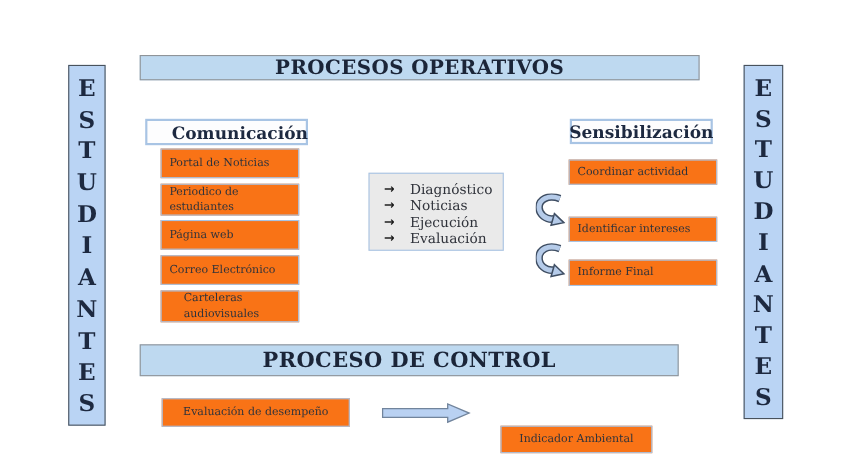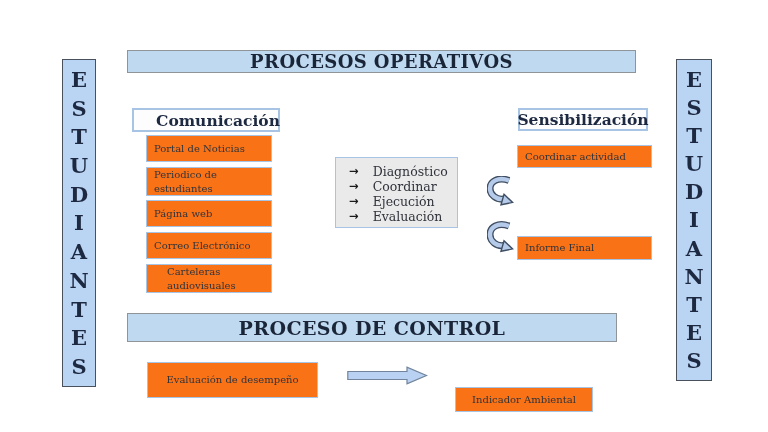--- a/index.html
+++ b/index.html
@@ -86,49 +86,50 @@
   <div class="item" style="left:146px;top:232px;width:126px;height:27px;">Correo Electrónico</div>
   <div class="item" style="left:146px;top:264px;width:126px;height:29px;padding-left:20px;">Carteleras audiovisuales</div>
 
   <div class="listbox" style="left:335px;top:157px;width:123px;height:71px;">
     <div class="listrow">
       <span class="bullet">→</span>
       <span>Diagnóstico</span>
     </div>
     <div class="listrow">
       <span class="bullet">→</span>
-      <span>Coordinar</span>
+      <span>Noticias</span>
     </div>
     <div class="listrow">
       <span class="bullet">→</span>
       <span>Ejecución</span>
     </div>
     <div class="listrow">
       <span class="bullet">→</span>
       <span>Evaluación</span>
     </div>
   </div>
 
   <div class="item" style="left:517px;top:145px;width:135px;height:23px;">Coordinar actividad</div>
+  <div class="item" style="left:517px;top:197px;width:135px;height:23px;">Identificar intereses</div>
   <div class="item" style="left:517px;top:236px;width:135px;height:24px;">Informe Final</div>
 
   <svg class="arrow-svg" style="left:487px;top:176px;" width="27" height="30" viewBox="0 0 27 30">
     <path d="M 22 4.5 C 11 0.5 3 5.5 3 12.5 C 3 19 9.5 24 16.5 23" fill="none" stroke="#3f4e63" stroke-width="7"></path>
     <path d="M 22 4.5 C 11 0.5 3 5.5 3 12.5 C 3 19 9.5 24 16.5 23" fill="none" stroke="#b5cbe9" stroke-width="4.4"></path>
     <polygon points="0,-5.5 10.5,0 0,5.5" transform="translate(15.5,23.5) rotate(16)" fill="#b5cbe9" stroke="#3f4e63" stroke-width="1.4"></polygon>
   </svg>
   <svg class="arrow-svg" style="left:487px;top:221px;" width="27" height="32" viewBox="0 0 27 32">
     <path d="M 22 5 C 11 1 3 6 3 13.5 C 3 20.5 9.5 25.5 16.5 24.5" fill="none" stroke="#3f4e63" stroke-width="7"></path>
     <path d="M 22 5 C 11 1 3 6 3 13.5 C 3 20.5 9.5 25.5 16.5 24.5" fill="none" stroke="#b5cbe9" stroke-width="4.4"></path>
     <polygon points="0,-5.5 10.5,0 0,5.5" transform="translate(15.5,25) rotate(16)" fill="#b5cbe9" stroke="#3f4e63" stroke-width="1.4"></polygon>
   </svg>
 
   <div class="band" style="left:127px;top:313px;width:490px;height:29px;font-size:19px;">PROCESO DE CONTROL</div>
 
-  <div class="item centered" style="left:147px;top:362px;width:171px;height:36px;">Evaluación de desempeño</div>
+  <div class="item centered" style="left:147px;top:362px;width:171px;height:26px;">Evaluación de desempeño</div>
 
   <svg class="arrow-svg" style="left:347px;top:366px;" width="81" height="19" viewBox="0 0 81 19">
     <polygon points="0.8,5.5 60,5.5 60,1.2 79.5,9.5 60,17.8 60,13.5 0.8,13.5" fill="#b9d1f2" stroke="#71849c" stroke-width="1.2"></polygon>
   </svg>
 
   <div class="item centered" style="left:455px;top:361px;width:138px;height:25px;margin-top:26px;">Indicador Ambiental</div>
 
 </div>
 
 </body></html>

